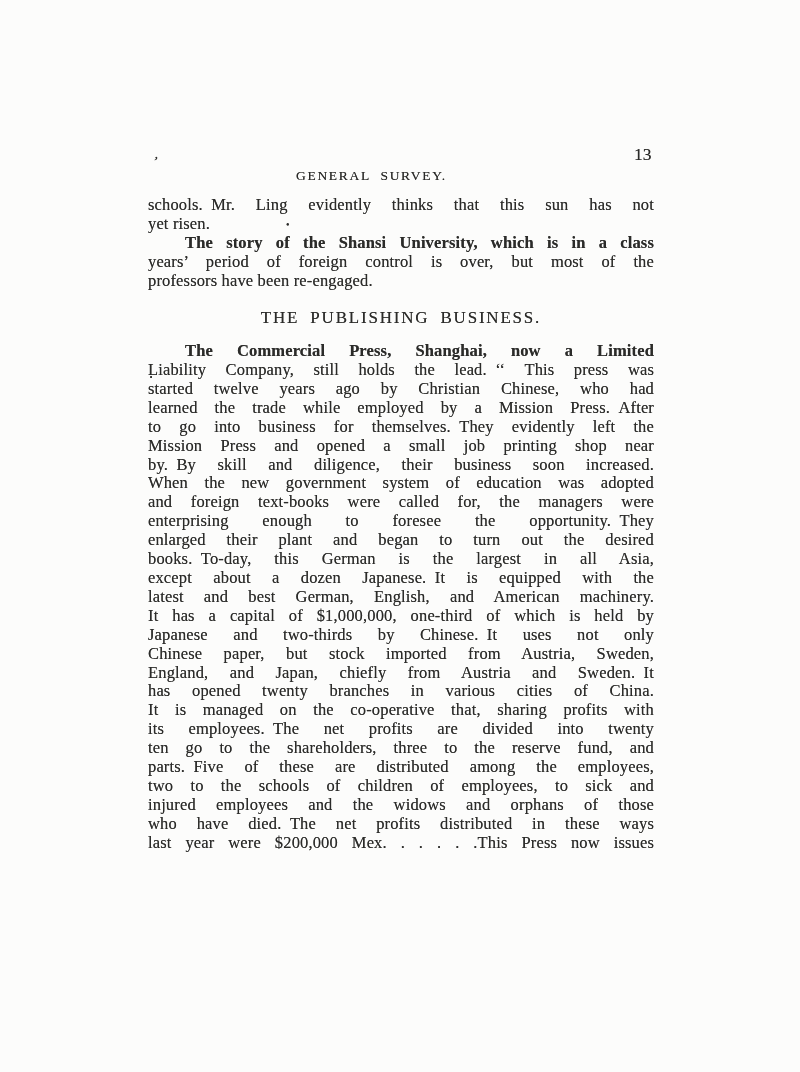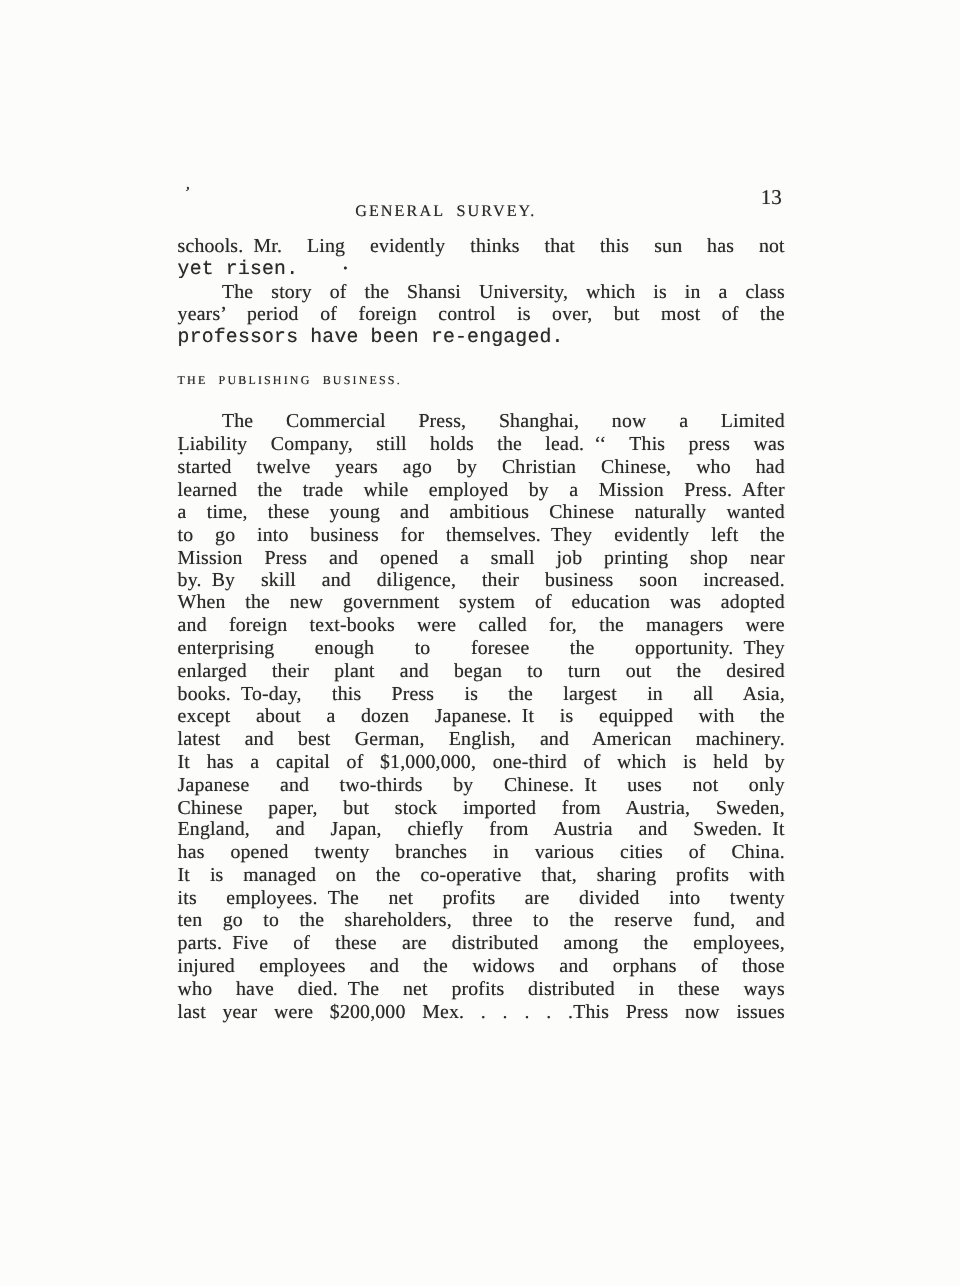--- a/index.html
+++ b/index.html
@@ -33,50 +33,50 @@
     top: 156px;
     font-size: 13.5px;
     letter-spacing: 1.7px;
     word-spacing: 5px;
     white-space: nowrap;
     margin-top: 12px;
   }
   .page-number {
     position: absolute;
     left: 634px;
-    top: 154px;
+    top: 144px;
     font-size: 17.5px;
   }
   
   .body-col {
     position: absolute;
     left: 148px;
     top: 196px;
     width: 506px;
     font-size: 16.5px;
     line-height: 18.9px;
     letter-spacing: 0.15px;
   }
   .para { margin: 0; }
   .line {
     text-align: justify;
     text-align-last: justify;
     text-justify: inter-word;
     white-space: normal;
   }
-  .line.indent { padding-left: 37px; }
-  .line.ragged { text-align-last: left; font-family: Liberation Mono, monospace; }
+  .line.indent { padding-left: 37px; font-weight: bold; }
+  .line.ragged { text-align-last: left; }
   .section-heading {
     margin-top: 17px;
     margin-bottom: 15.6px;
     line-height: 19px;
-    font-size: 10px;
+    font-size: 17px;
     letter-spacing: 1.8px;
     word-spacing: 5px;
-    text-align: left;
+    text-align: center;
   }
   
   .stray-bullet {
     position: absolute;
     left: 286px;
     top: 220px;
     font-size: 10px;
     line-height: 10px;
   }
   .stray-period {
@@ -107,40 +107,40 @@
         <div class="line indent">The story of the Shansi University, which is in a class</div>
         <div class="line">years’ period of foreign control is over, but most of the</div>
         <div class="line ragged">professors have been re-engaged.</div>
       </div>
     <div class="section-heading">THE PUBLISHING BUSINESS.</div>
     <div class="para">
         <div class="line indent">The Commercial Press, Shanghai, now a Limited</div>
         <div class="line">Liability Company, still holds the lead. ‘‘ This press was</div>
         <div class="line">started twelve years ago by Christian Chinese, who had</div>
         <div class="line">learned the trade while employed by a Mission Press. After</div>
-        <div class="line">a time, these young and ambitious Chinese naturally wanted</div>
         <div class="line">to go into business for themselves. They evidently left the</div>
         <div class="line">Mission Press and opened a small job printing shop near</div>
         <div class="line">by. By skill and diligence, their business soon increased.</div>
         <div class="line">When the new government system of education was adopted</div>
         <div class="line">and foreign text-books were called for, the managers were</div>
         <div class="line">enterprising enough to foresee the opportunity. They</div>
         <div class="line">enlarged their plant and began to turn out the desired</div>
-        <div class="line">books. To-day, this Press is the largest in all Asia,</div>
+        <div class="line">books. To-day, this German is the largest in all Asia,</div>
         <div class="line">except about a dozen Japanese. It is equipped with the</div>
         <div class="line">latest and best German, English, and American machinery.</div>
         <div class="line">It has a capital of $1,000,000, one-third of which is held by</div>
         <div class="line">Japanese and two-thirds by Chinese. It uses not only</div>
         <div class="line">Chinese paper, but stock imported from Austria, Sweden,</div>
         <div class="line">England, and Japan, chiefly from Austria and Sweden. It</div>
         <div class="line">has opened twenty branches in various cities of China.</div>
         <div class="line">It is managed on the co-operative that, sharing profits with</div>
         <div class="line">its employees. The net profits are divided into twenty</div>
         <div class="line">ten go to the shareholders, three to the reserve fund, and</div>
         <div class="line">parts. Five of these are distributed among the employees,</div>
+        <div class="line">two to the schools of children of employees, to sick and</div>
         <div class="line">injured employees and the widows and orphans of those</div>
         <div class="line">who have died. The net profits distributed in these ways</div>
         <div class="line">last year were $200,000 Mex. . . . . .This Press now issues</div>
       </div>
   </div>
 
   <span class="stray-bullet">•</span>
   <span class="stray-period">.</span>
 
 </div>

